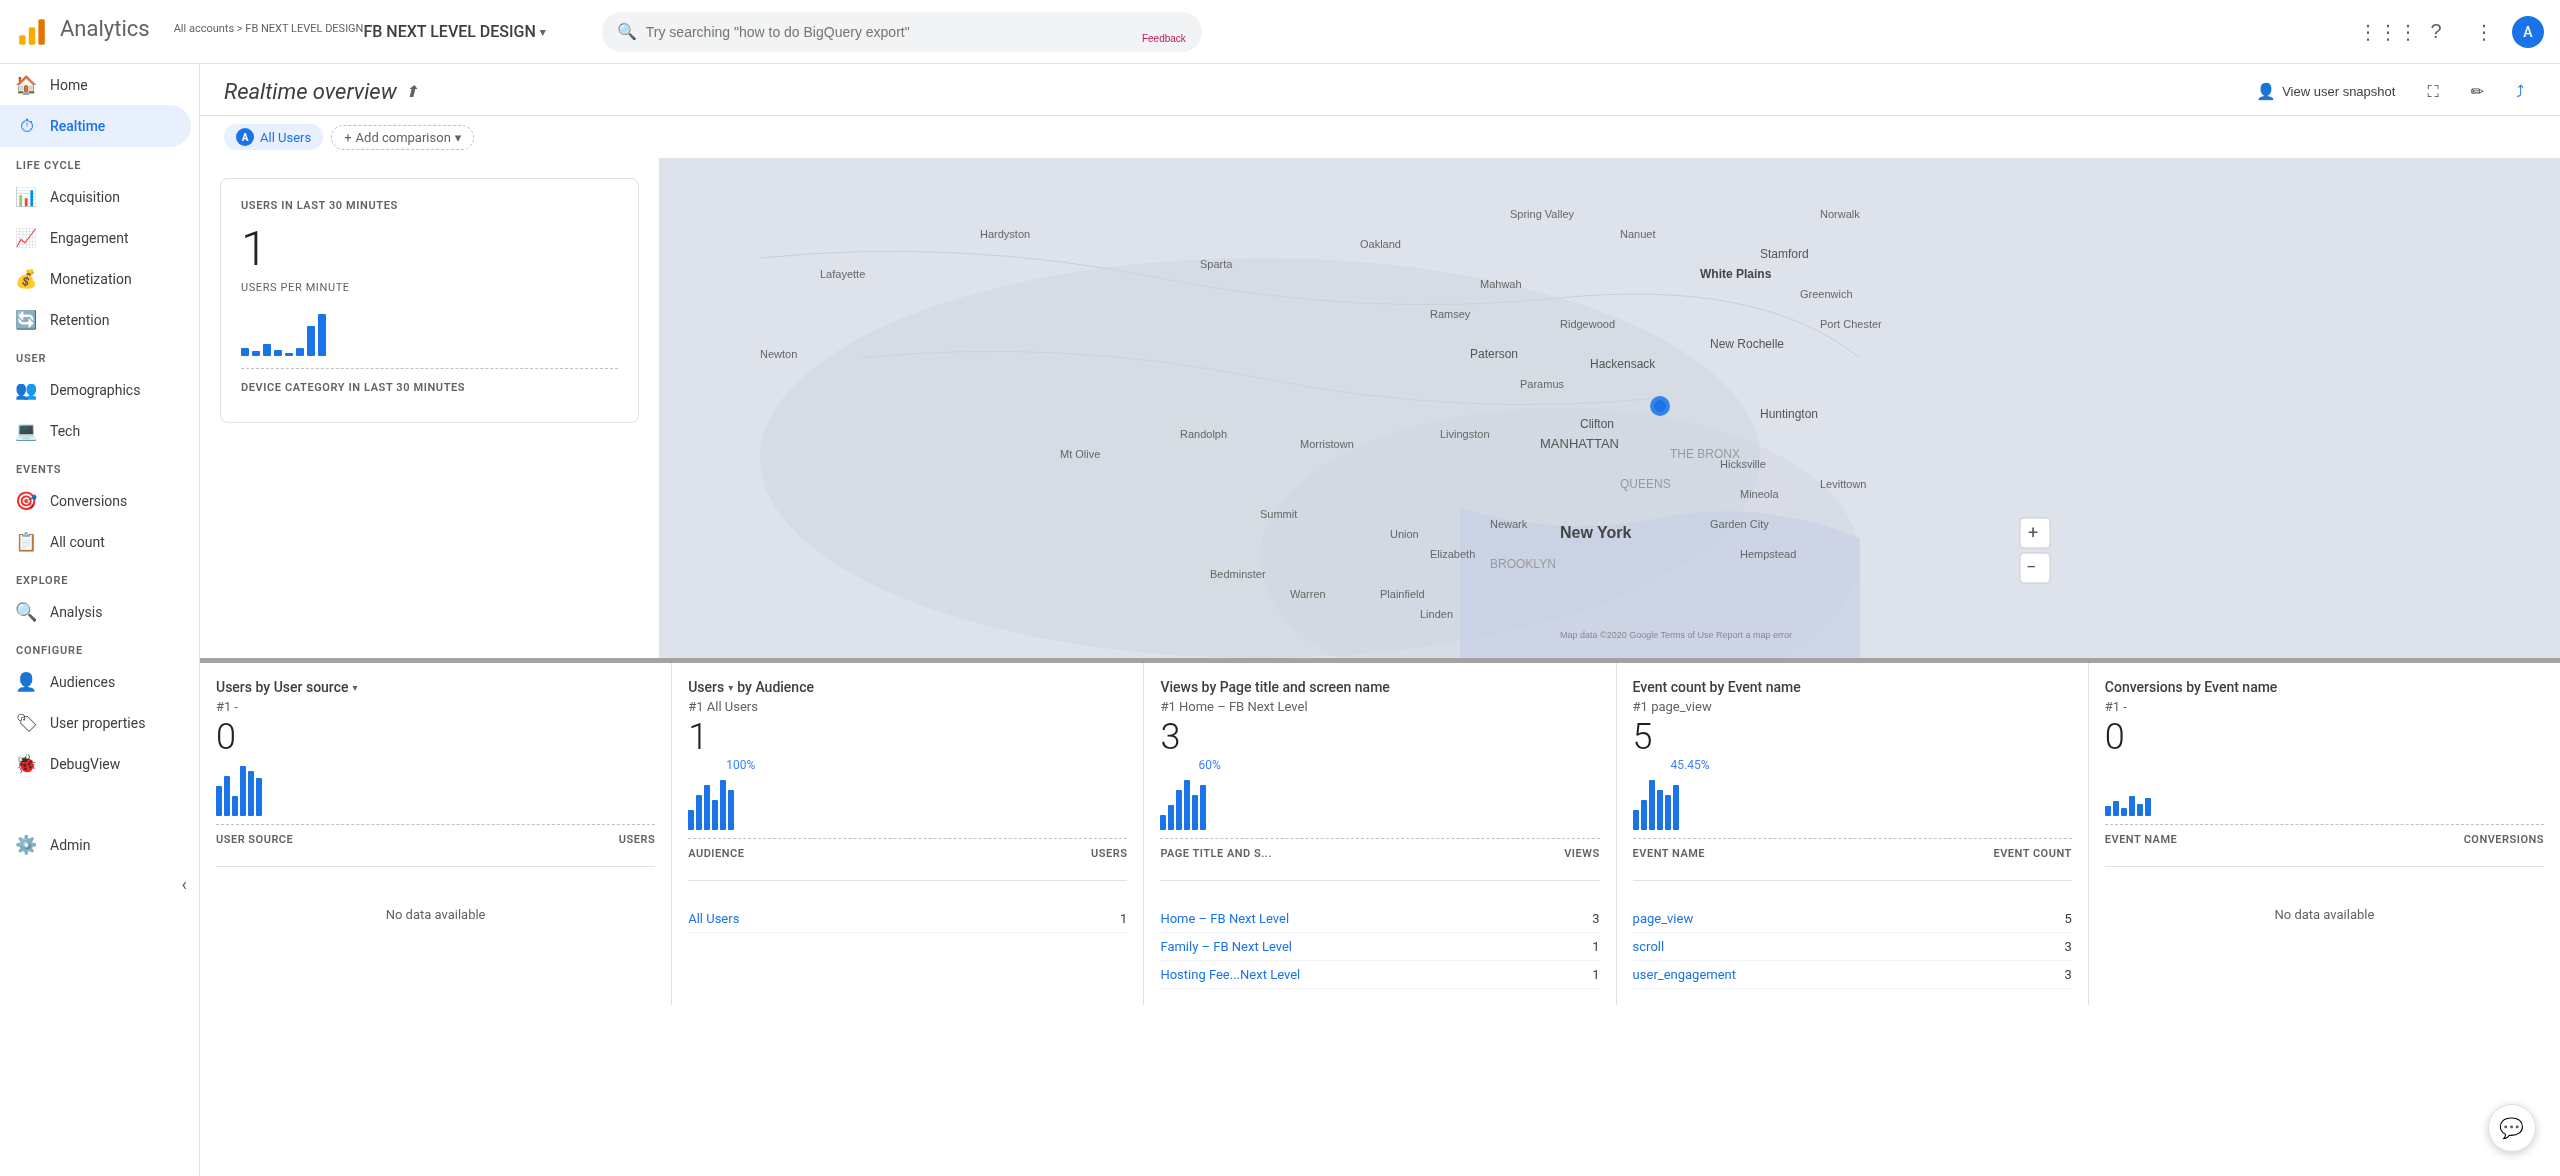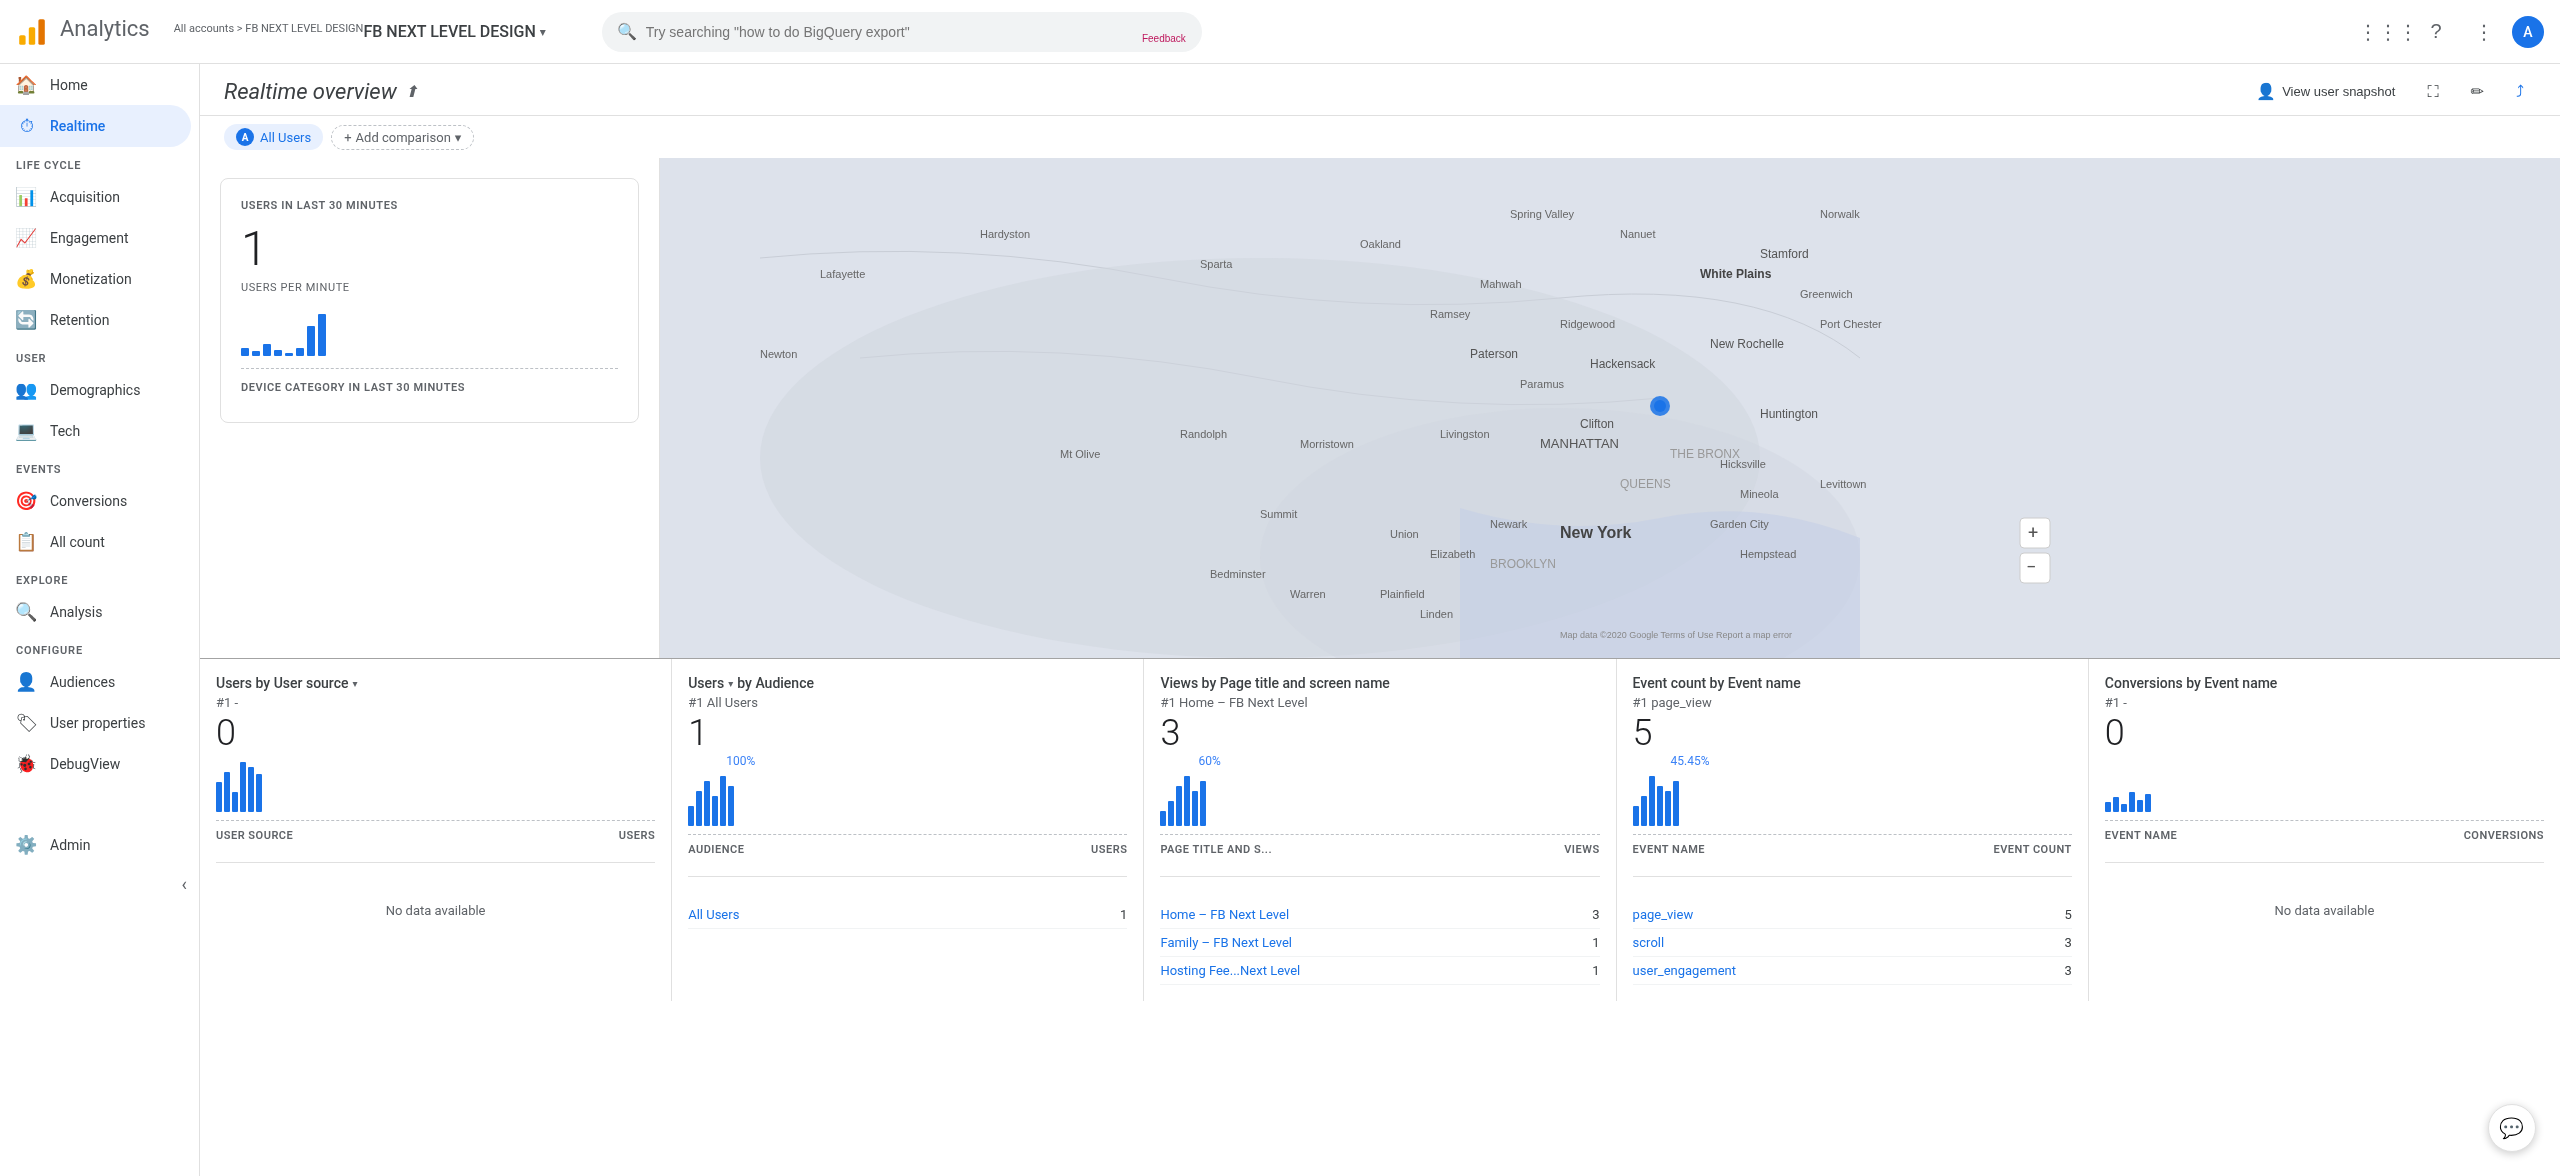--- a/index.html
+++ b/index.html
@@ -49,21 +49,21 @@
     .stats-sub-label { font-size: 11px; color: #5f6368; text-transform: uppercase; letter-spacing: 0.6px; margin-bottom: 12px; }
     .donut-container { display: flex; flex-direction: column; align-items: center; }
     .donut-legend { display: flex; align-items: center; gap: 6px; font-size: 12px; color: #3c4043; margin-top: 8px; }
     .donut-dot { width: 10px; height: 10px; border-radius: 50%; background: #1a73e8; }
     .donut-pct { font-size: 18px; font-weight: 400; margin-top: 4px; color: #3c4043; }
 
     
     .map-area { flex: 1; background: #e8eaf0; position: relative; height: 500px; overflow: hidden; }
 
     
-    .bottom-cards { display: flex; gap: 0; border-top: 1px solid #a3a3a3; }
+    .bottom-cards { display: flex; gap: 0; border-top: 5px solid #a3a3a3; }
     .card { flex: 1; padding: 16px; border-right: 1px solid #e0e0e0; min-width: 0; }
     .card:last-child { border-right: none; }
     .card-title { font-size: 14px; font-weight: 500; color: #3c4043; margin-bottom: 4px; display: flex; align-items: center; gap: 4px; }
     .card-title .dropdown-icon { font-size: 10px; color: #5f6368; cursor: pointer; }
     .card-rank { font-size: 13px; color: #5f6368; margin-bottom: 2px; }
     .card-value { font-size: 36px; font-weight: 300; color: #202124; }
     .card-pct { font-size: 12px; color: #3b82f6; margin-left: 38px; }
     .card-chart { height: 50px; display: flex; align-items: flex-end; gap: 2px; margin: 8px 0; }
     .card-divider { display: flex; justify-content: space-between; font-size: 11px; color: #5f6368; border-bottom: 1px solid #e0e0e0; padding-bottom: 20px; margin-bottom: 24px; font-weight: 600; text-transform: uppercase; letter-spacing: 0.5px; }
     .card-row { display: flex; justify-content: space-between; align-items: center; padding: 6px 0; border-bottom: 1px solid #f1f3f4; font-size: 13px; }

